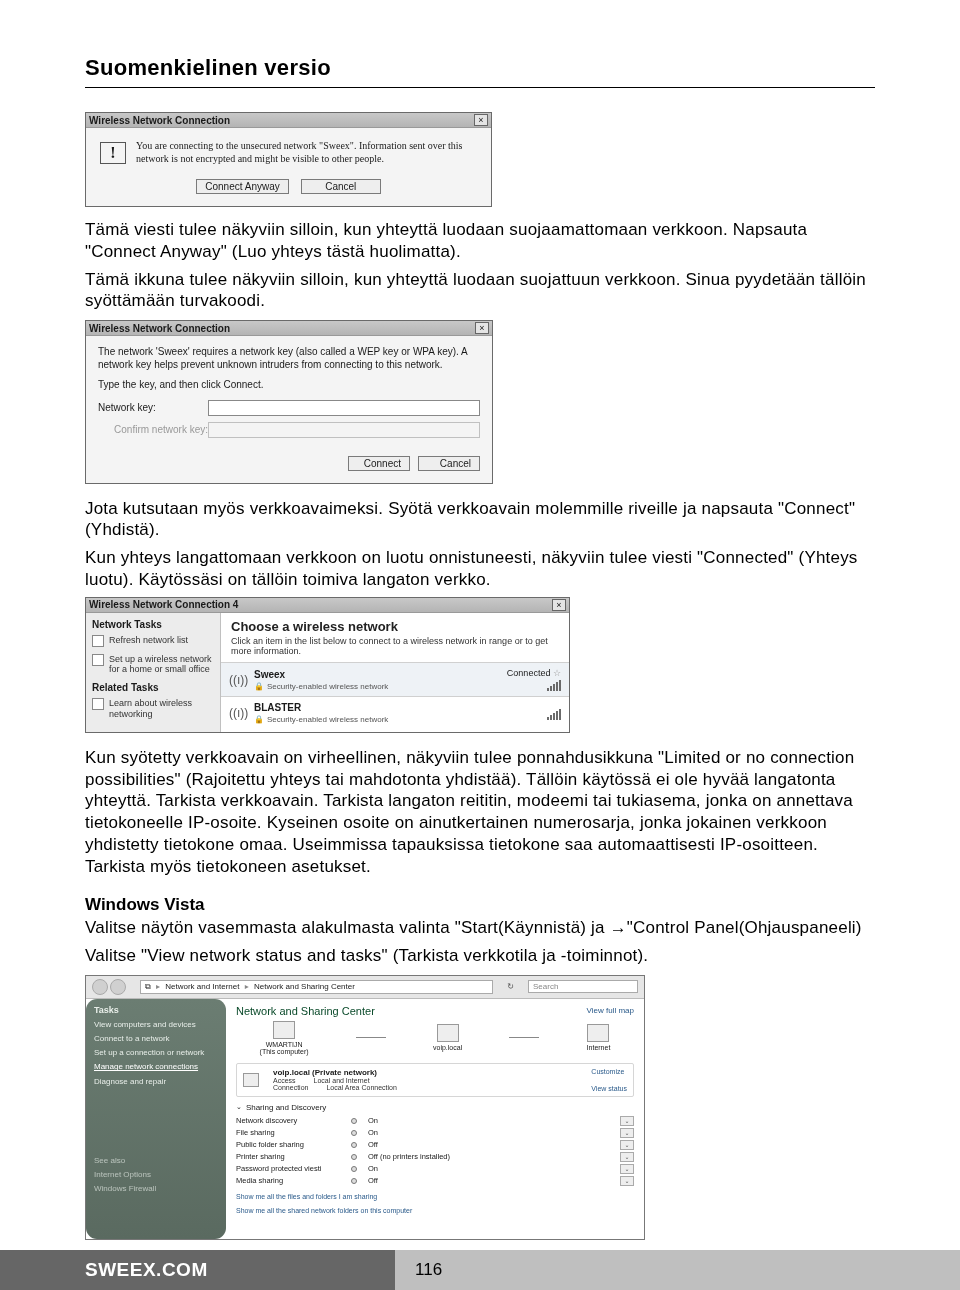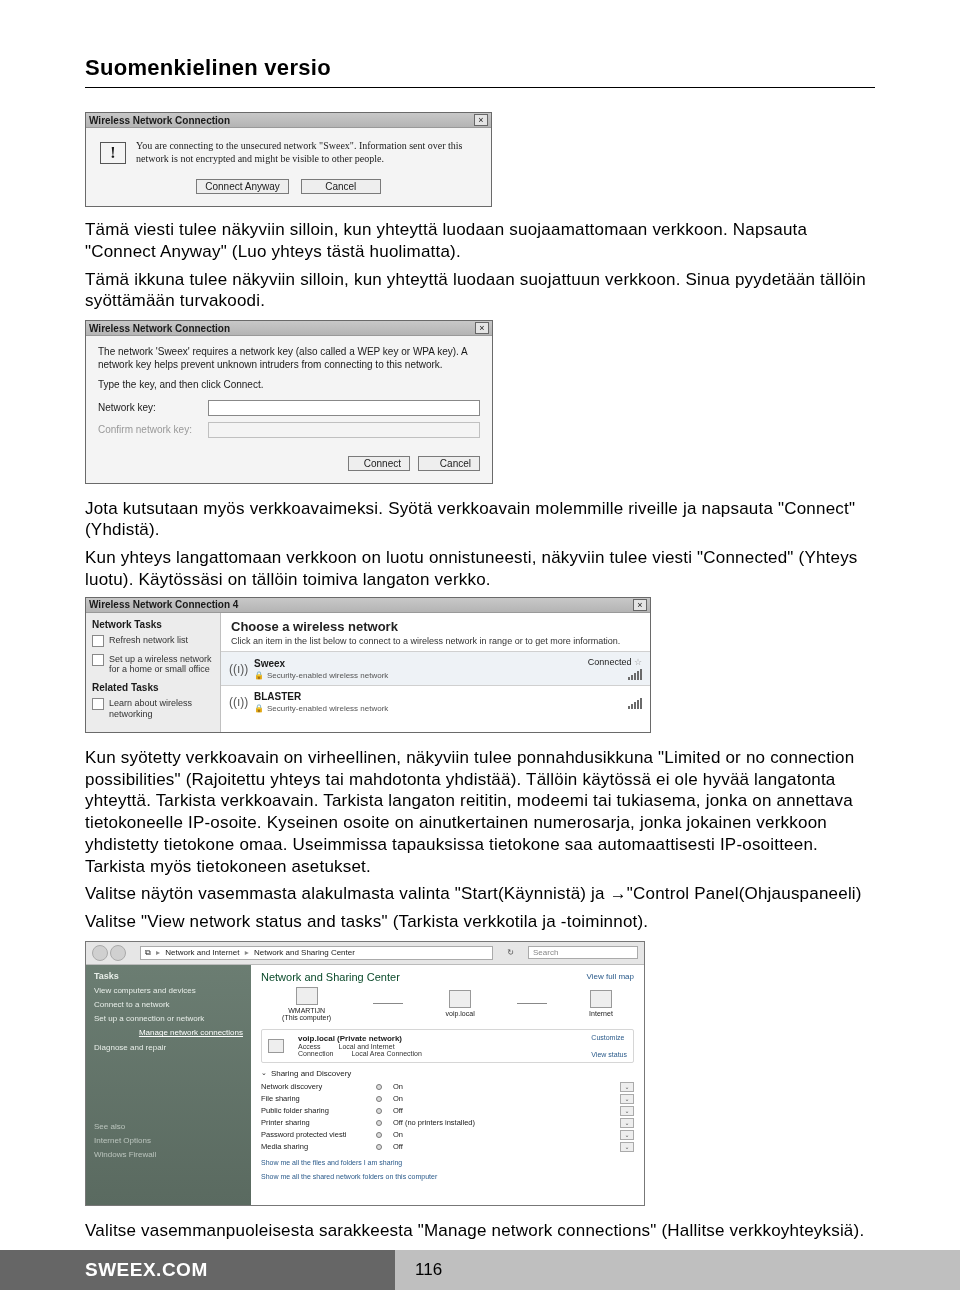--- a/index.html
+++ b/index.html
@@ -107,38 +107,38 @@
       background: #f4f4f4;
       font-family: Tahoma, Arial, sans-serif;
       font-size: 10px;
       color: #1a1a1a;
       margin: 8px 0 12px 0;
     }
     .d2-body { padding: 10px 12px 4px 12px; }
     .d2-para { line-height: 1.25; margin-bottom: 8px; }
     .d2-field-row { display: flex; align-items: center; margin-bottom: 6px; }
     .d2-label { width: 110px; }
-    .d2-label.dim { color: #999; }
+    .d2-label.dim { color: #999; text-align: right; }
     .d2-input {
       flex: 1; height: 16px;
       border: 1px solid #888; background: #fff;
     }
     .d2-input.dim { border-color: #c0c0c0; background: #f4f4f4; }
     .d2-btnrow { display: flex; justify-content: flex-end; gap: 8px; padding: 8px 12px 12px 0; }
     .d2-btn {
       min-width: 62px;
       border: 1px solid #7a7a7a;
       background: #eee;
       font-size: 10px;
       padding: 1px 8px;
       text-align: right;
     }
     
     .wlist {
-      width: 566px;
+      width: 485px;
       border: 1px solid #6a6a6a;
       background: #f4f4f4;
       font-family: Tahoma, Arial, sans-serif;
       font-size: 10px;
       color: #1a1a1a;
       margin: 6px 0 12px 0;
     }
     .wlist-body { display: flex; }
     .wlist-side {
       width: 135px;
@@ -184,29 +184,30 @@
       margin: 8px 0 14px 0;
     }
     .vista-top { display: flex; align-items: center; background: #e6e6e6; padding: 3px 6px; gap: 14px; border-bottom: 1px solid #bbb; }
     .vista-nav { display: flex; gap: 2px; }
     .vista-nav .circ { width: 16px; height: 16px; border-radius: 50%; background: #d0d0d0; border: 1px solid #aaa; }
     .vista-crumb { flex: 1; border: 1px solid #aaa; background: #fff; padding: 1px 4px; font-size: 8px; }
     .vista-crumb .sep { color: #888; padding: 0 3px; }
     .vista-search { width: 110px; border: 1px solid #aaa; background: #fff; padding: 1px 4px; font-size: 8px; color: #888; }
     .vista-body { display: flex; min-height: 240px; }
     .vista-side {
-      width: 165px;
+      width: 140px;
       background: linear-gradient(#6b7d72, #5a6a60);
       color: #e8eee9;
       padding: 6px 8px;
       font-size: 8px;
+      border-radius: 11px;
     }
     .vista-side-hdr { font-weight: bold; font-size: 9px; margin-bottom: 5px; }
     .vista-side-link { margin-bottom: 5px; line-height: 1.15; }
-    .vista-side-link.hl { text-decoration: underline; color: #fff; text-align: right; }
+    .vista-side-link.hl { text-decoration: underline; color: #fff; }
     .vista-side-bottom { margin-top: 70px; opacity: 0.65; }
     .vista-main { flex: 1; background: #fff; padding: 6px 10px; }
     .vista-main-hdr { font-size: 11px; color: #0a4a2a; margin-bottom: 3px; }
     .vista-fullmap { text-align: right; font-size: 8px; color: #2a5a8a; margin-top: -14px; margin-bottom: 2px; }
     .vista-map { display: flex; justify-content: space-around; align-items: center; padding: 4px 0 8px 0; }
     .vista-map-node { text-align: center; font-size: 7px; }
     .vista-map-icon { width: 22px; height: 18px; border: 1px solid #999; margin: 0 auto 2px; background: #eee; }
     .vista-map-line { flex: 0 0 30px; border-top: 1px solid #888; height: 0; }
     .vista-net-row { border: 1px solid #d6d6d6; border-radius: 2px; padding: 4px 6px; margin-bottom: 4px; display: flex; align-items: center; gap: 14px; font-size: 8px; }
     .vista-net-icon { width: 16px; height: 14px; border: 1px solid #999; background: #eee; flex-shrink: 0; }
@@ -373,20 +374,21 @@
                 <div class="wnet-bar wb5"></div>
             </div>
           </div>
         </div>
       </div>
     </div>
   </div>
 
   <div class="para section-gap-top">Kun syötetty verkkoavain on virheellinen, näkyviin tulee ponnahdusikkuna "Limited or no connection possibilities" (Rajoitettu yhteys tai mahdotonta yhdistää). Tällöin käytössä ei ole hyvää langatonta yhteyttä. Tarkista verkkoavain. Tarkista langaton reititin, modeemi tai tukiasema, jonka on annettava tietokoneelle IP-osoite. Kyseinen osoite on ainutkertainen numerosarja, jonka jokainen verkkoon yhdistetty tietokone omaa. Useimmissa tapauksissa tietokone saa automaattisesti IP-osoitteen. Tarkista myös tietokoneen asetukset.</div>
 
+  <div class="subheading">Windows Vista</div>
   <div class="para">
     <span>Valitse näytön vasemmasta alakulmasta valinta "Start(Käynnistä) ja </span><span class="arrow-icon">→</span><span>"Control Panel(Ohjauspaneeli)</span>
   </div>
   <div class="para">Valitse "View network status and tasks" (Tarkista verkkotila ja -toiminnot).</div>
 
   <div class="vista">
     <div class="vista-top">
       <div class="vista-nav">
         <div class="circ"></div>
         <div class="circ"></div>

